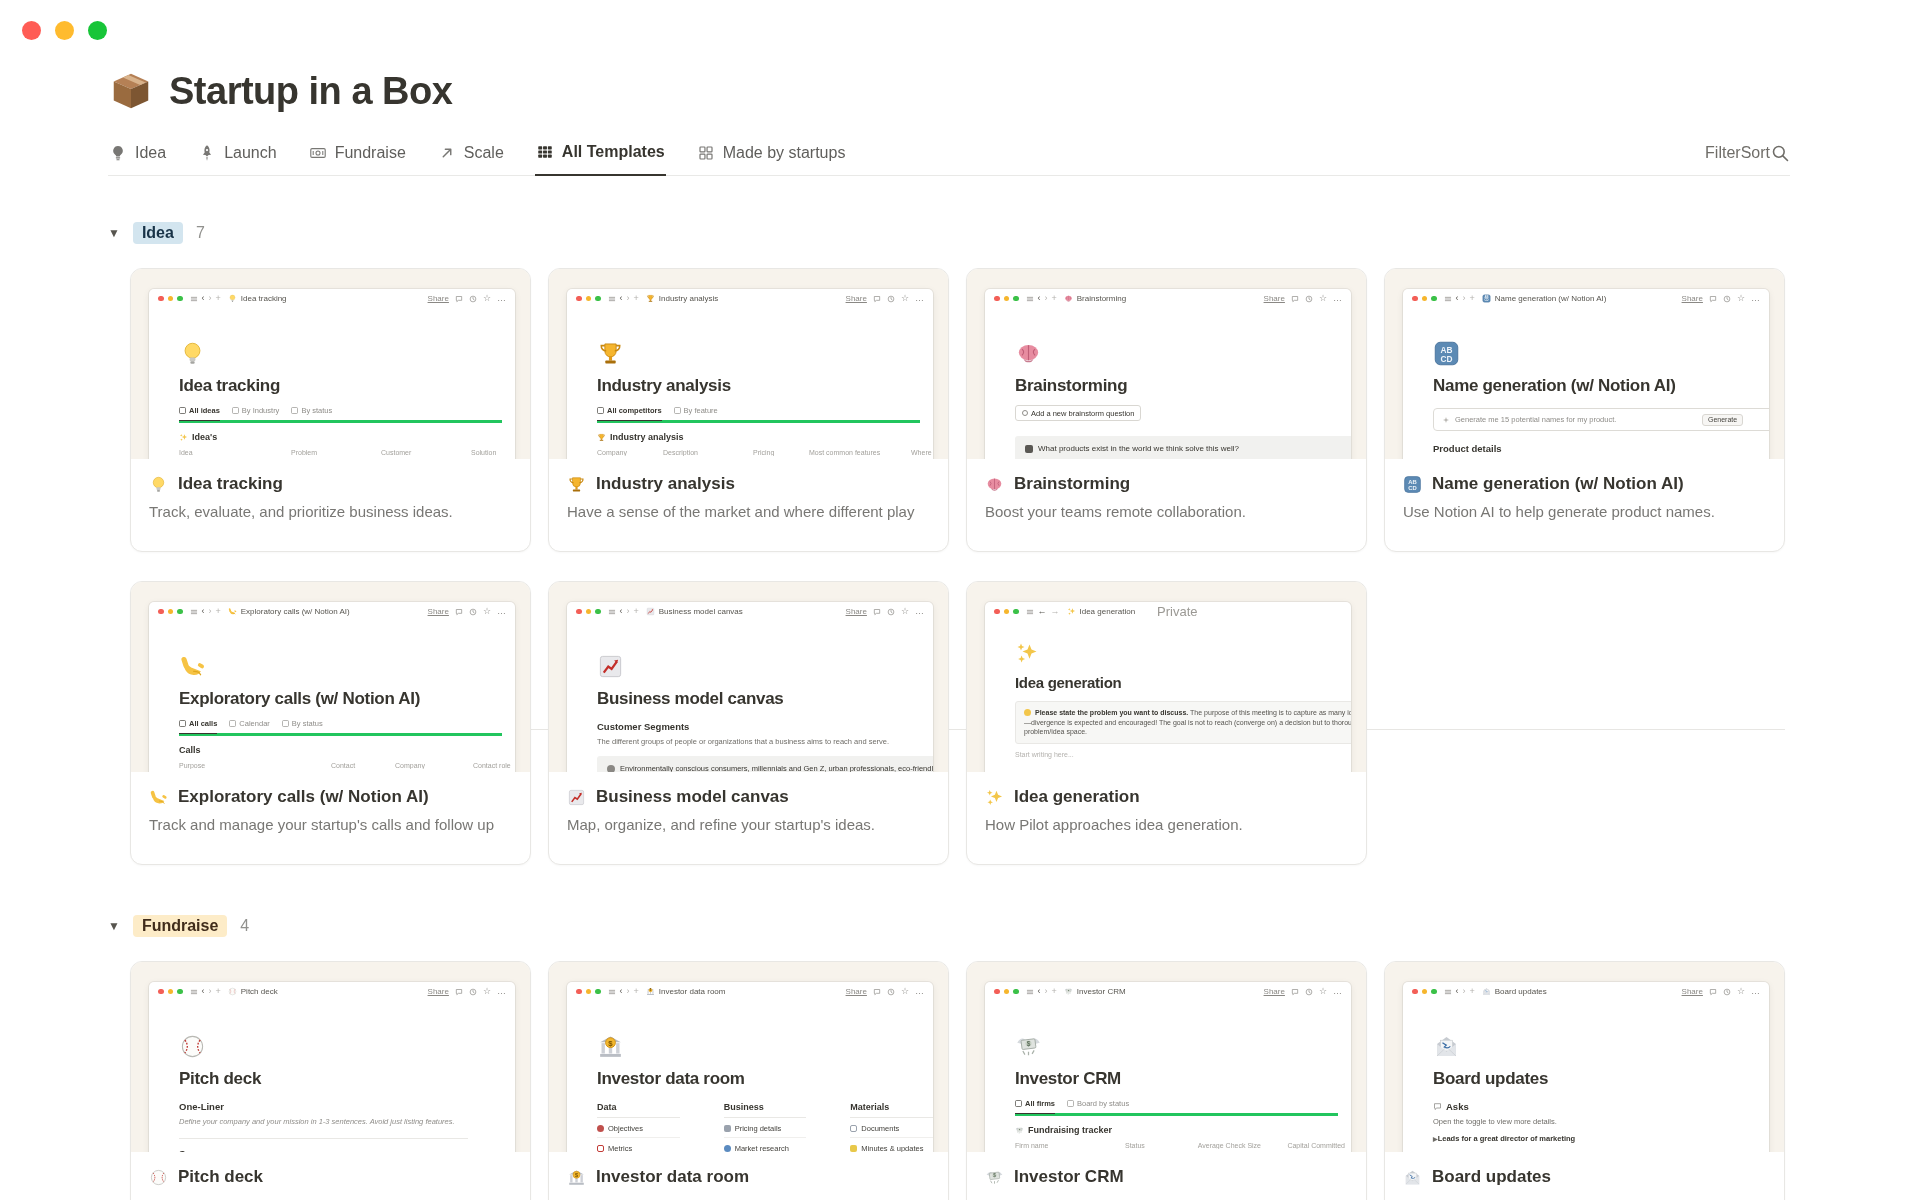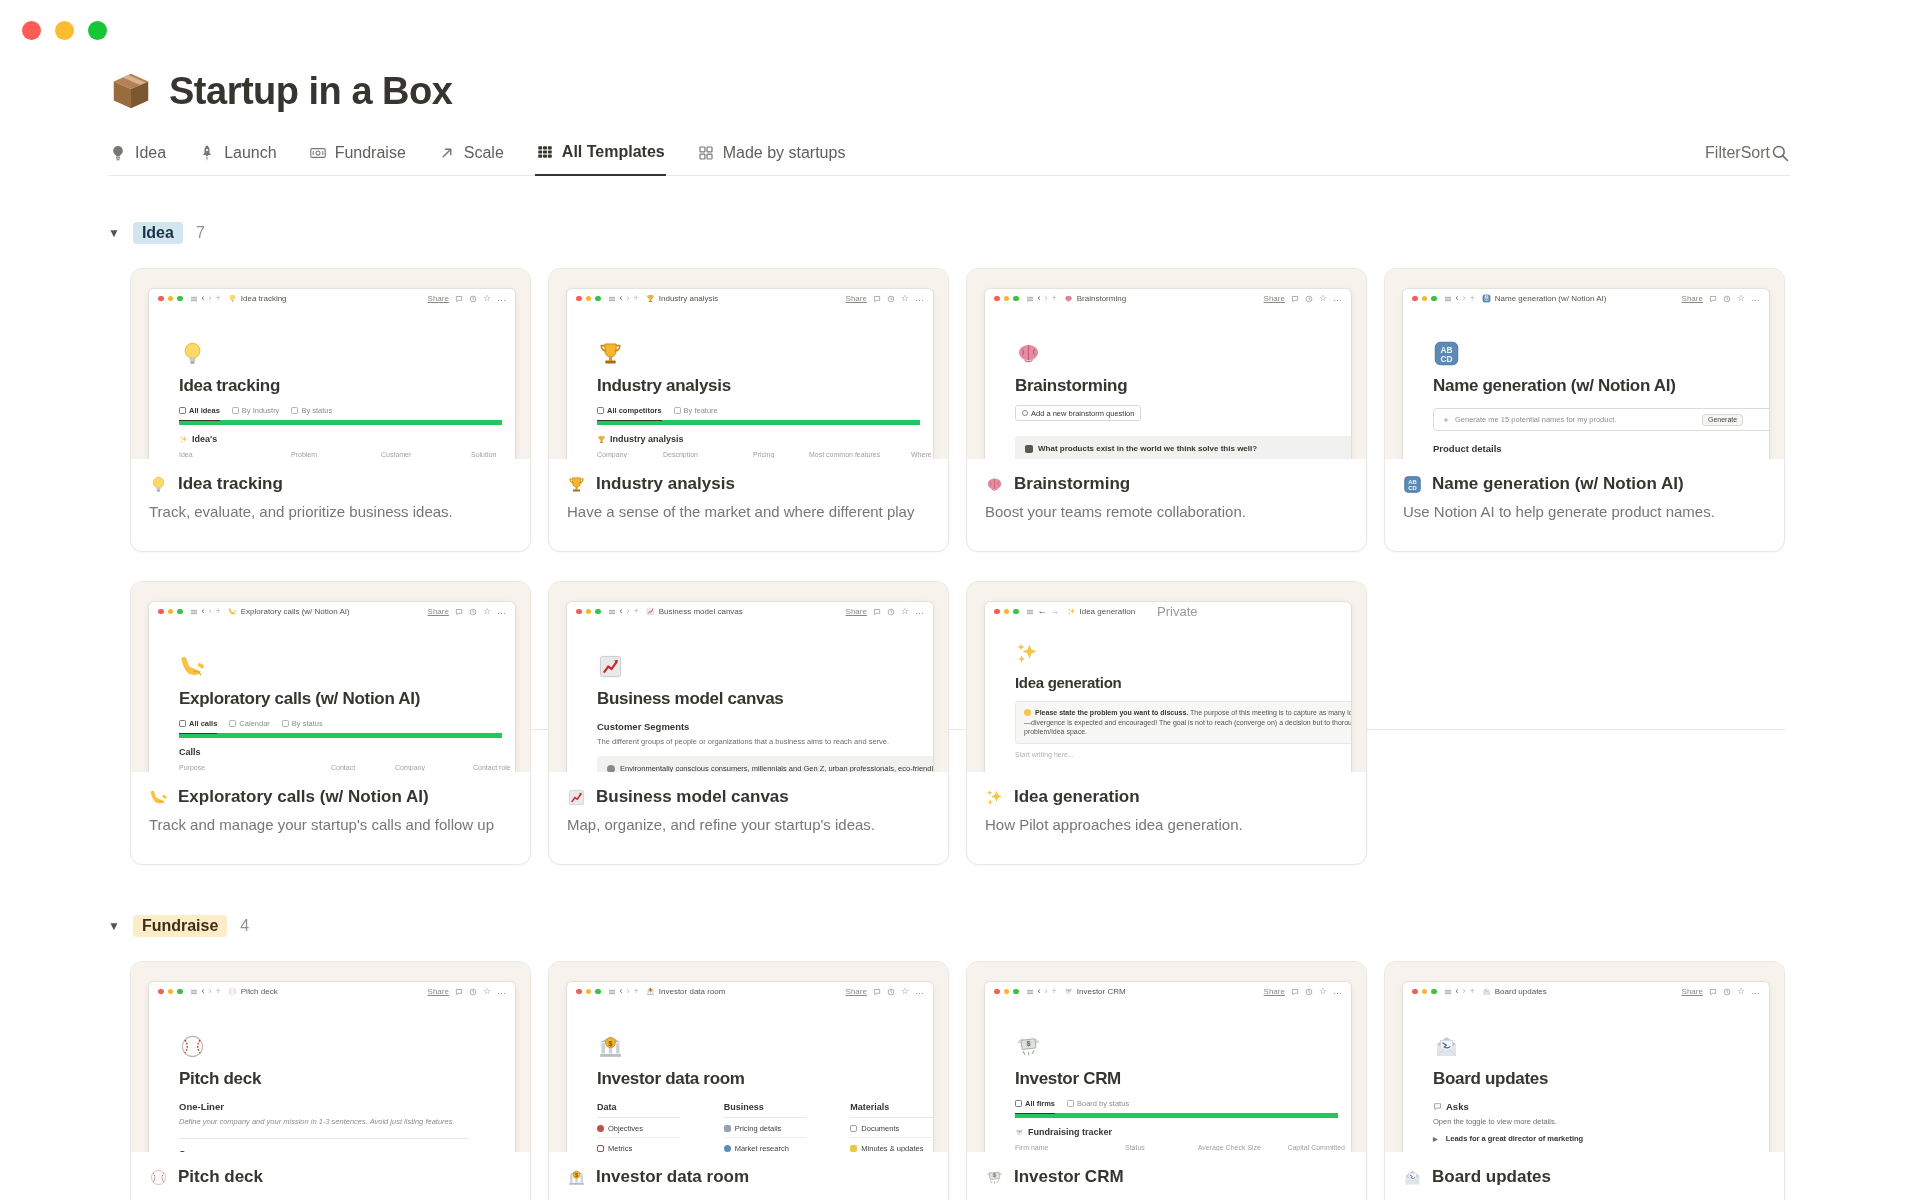--- a/index.html
+++ b/index.html
@@ -67,21 +67,21 @@
   .mright { margin-left:auto; display:flex; align-items:center; gap:6px; color:#8a8884; }
   .mshare { font-size:8px;text-decoration:underline; }
   .mright svg { width:8px; height:8px; }
   .mright .uni { font-size:9px; line-height:1; }
 
   
   .mbody { padding:32px 0 0 30px; }
   .pemoji { width:27px; height:27px; display:block; }
   .mh { margin-top:9px; font-size:17px; font-weight:700; letter-spacing:-0.3px;
     color:#37352f; white-space:nowrap; overflow:hidden; }
-  .mtabs { display:flex; gap:12px; margin-top:10px; border-bottom:5px solid #22c55e;
+  .mtabs { display:flex; gap:12px; margin-top:10px; border-bottom:3px solid #22c55e;
     padding-bottom:5px; width:96%; }
   .mtab { position:relative; display:flex; align-items:center; gap:3px; font-size:7.5px;
     color:#8f8d89; white-space:nowrap; }
   .mtab .tbic { width:7px; height:7px; border:1px solid currentColor; border-radius:1.5px; opacity:.65; flex:none; }
   .mtab.act { color:#37352f; font-weight:700; }
   .mtab.act::after { content:""; position:absolute; left:0; right:0; bottom:-6px; height:1.5px; background:#37352f; }
   .mcoll { display:flex; align-items:center; gap:4px; margin-top:9px; font-size:9px;
     font-weight:700; color:#37352f; }
   .mcoll svg { width:9px; height:9px; }
   .mcols { display:flex; margin-top:7px; font-size:7px; color:#a3a19c; }
@@ -96,21 +96,21 @@
   .c5a{width:152px}.c5b{width:64px}.c5c{width:78px}.c5d{width:88px}
   .c10a{width:110px}.c10b{width:56px}.c10c{width:86px}.c10d{width:84px}
 
   
   .mbtn { display:inline-flex; align-items:center; gap:3px; border:1px solid #d9d7d2;
     border-radius:3px; padding:2.5px 6px; font-size:7.5px; color:#37352f; background:#fff;
     margin-top:9px; white-space:nowrap; }
   .mbtn .bic { width:6px; height:6px; border:1px solid #8f8d89; border-radius:50%; flex:none; }
   .mcall { background:#f1f1ef; border-radius:3px; padding:8px 10px; margin-top:15px;
     font-size:8px; color:#37352f; width:118%; }
-  .mcall .ctitle { font-weight:700; display:flex; gap:5px; align-items:flex-start; }
+  .mcall .ctitle { font-weight:400; display:flex; gap:5px; align-items:flex-start; }
   .mcall .cic { width:8px; height:8px; background:#5a5854; border-radius:2px; flex:none; margin-top:0.5px; }
   .mh3 { margin-top:12px; font-size:9.5px; font-weight:700; color:#37352f;
     display:flex; align-items:center; gap:4px; }
   .mtext { margin-top:5px; font-size:7.5px; color:#6f6d68; line-height:10px; width:92%; }
   .mtext.it { font-style:italic; color:#8f8d89; }
   .mhr { border:none; border-top:1px solid #e9e8e5; margin:11px 0 9px; width:86%; }
   .mprompt { display:flex; align-items:center; gap:5px; border:1px solid #dddbd6;
     border-radius:4px; padding:4.5px 8px; margin-top:12px; width:120%; font-size:7.5px;
     color:#8f8d89; }
   .mprompt svg { width:8px; height:8px; flex:none; }
@@ -122,21 +122,21 @@
   .qic { float:left; width:7px; height:7px; border-radius:50%; background:#f3c64a;
     margin:1px 4px 0 0; }
   .mplace { margin-top:7px; font-size:7px; color:#b4b2ae; }
   .mgroups { display:flex; gap:44px; margin-top:13px; }
   .mgroup { width:106px; }
   .mgroup h4 { font-size:9px; font-weight:700; color:#37352f; border-bottom:1px solid #e9e8e5;
     padding-bottom:5px; }
   .mlink { display:flex; align-items:center; gap:4px; margin-top:6px; padding-bottom:4px;
     border-bottom:1px solid #f0efed; font-size:7.5px; color:#44423d; white-space:nowrap; }
   .lic { width:7px; height:7px; border-radius:2px; flex:none; }
-  .mtoggle { display:flex; align-items:flex-start; gap:8px; margin-top:7px;
+  .mtoggle { display:flex; align-items:flex-start; gap:0; margin-top:7px;
     font-size:7.5px; font-weight:600; color:#37352f; }
   .tgl { font-size:6px; color:#6f6d68; margin-top:1px; }
 
   svg.defs { position:absolute; width:0; height:0; }
 </style>
 </head>
 <body>
 
 <svg class="defs" xmlns="http://www.w3.org/2000/svg">
   <defs>

